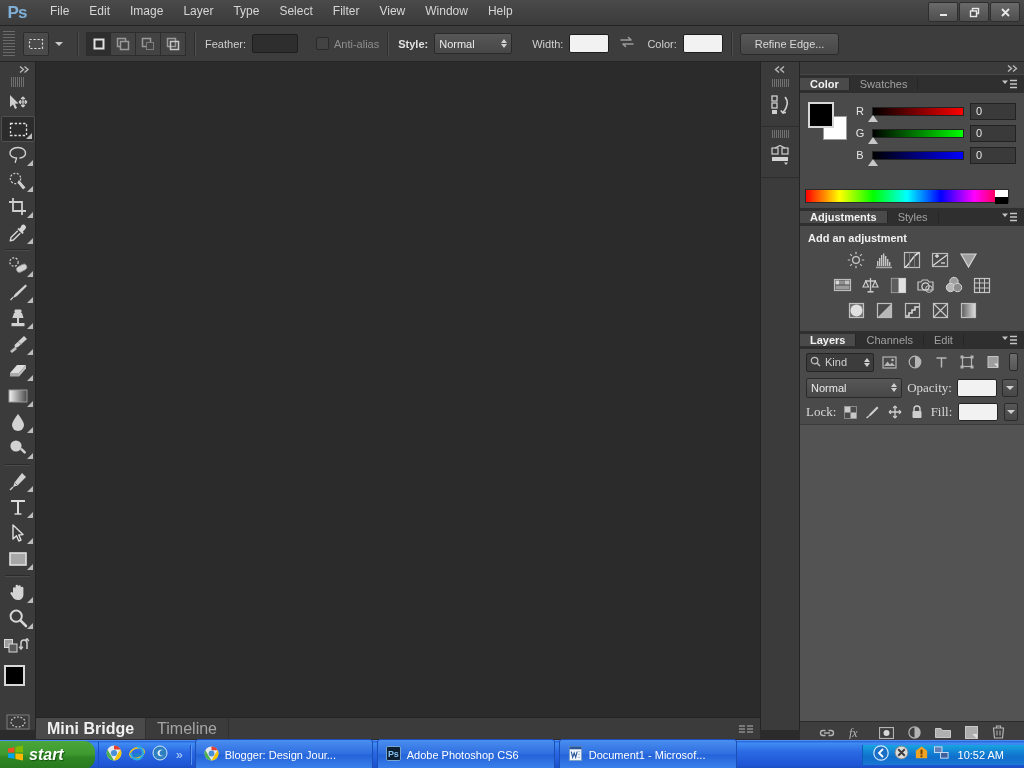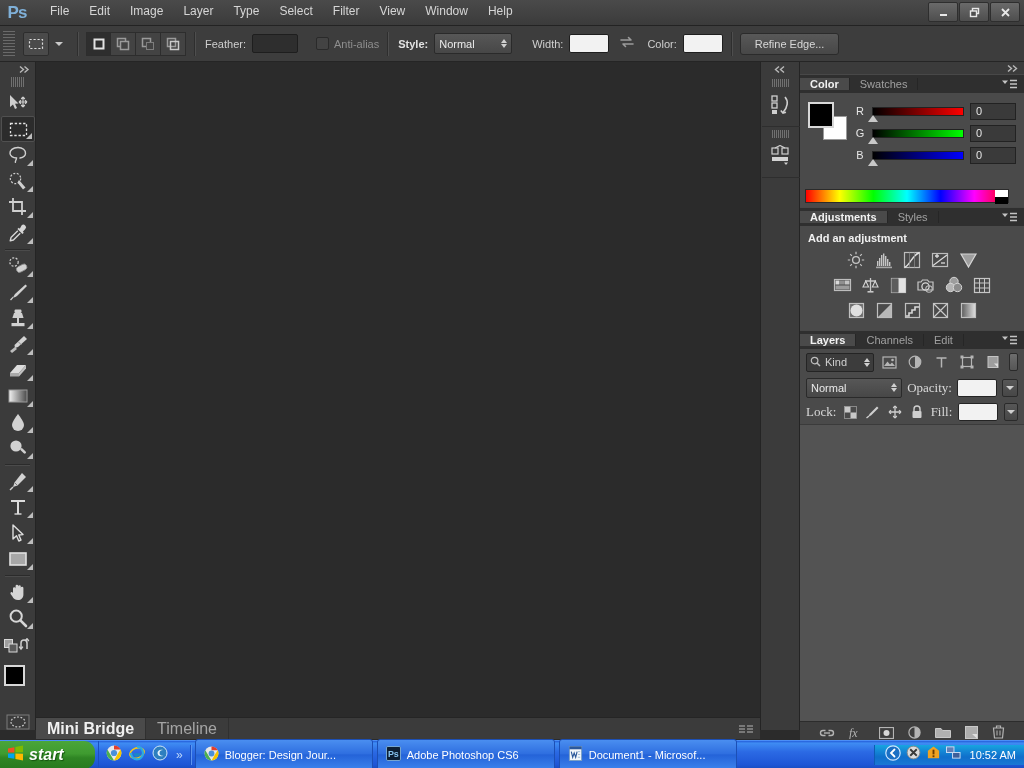--- a/index.html
+++ b/index.html
@@ -220,21 +220,21 @@
     border-left:1px solid #1b4fc0; margin-left:3px; }
   .ql-sep { width:1px;height:20px;background:#1b50c4; box-shadow:1px 0 0 #5b95f0; }
   .task-btn {
     height:32px; min-width:178px; margin-left:4px; padding:0 8px;
     background:linear-gradient(#4a8ef0,#2f6fe0 45%,#2463d8 50%,#3d84ee);
     border:1px solid #1c4fb5; border-radius:3px;
     display:flex; align-items:center; gap:6px; color:#fff; font-size:11px;
     overflow:hidden; white-space:nowrap;
   }
   .tray {
-    margin-left:auto; height:20px; display:flex; align-items:center; gap:5px; padding:0 8px 0 10px;
+    margin-left:auto; height:20px; display:flex; align-items:center; gap:5px; padding:0 20px 0 10px;
     background:linear-gradient(#17a5e0 0%, #1488d6 30%, #0f6fcb 60%, #1a78d4 100%);
     border-left:1px solid #0d5cb5;
   }
   .tray-time { color:#fff; font-size:11px; margin-left:4px; }
 </style>
 </head>
 <body>
 
 <div id="app">
 

